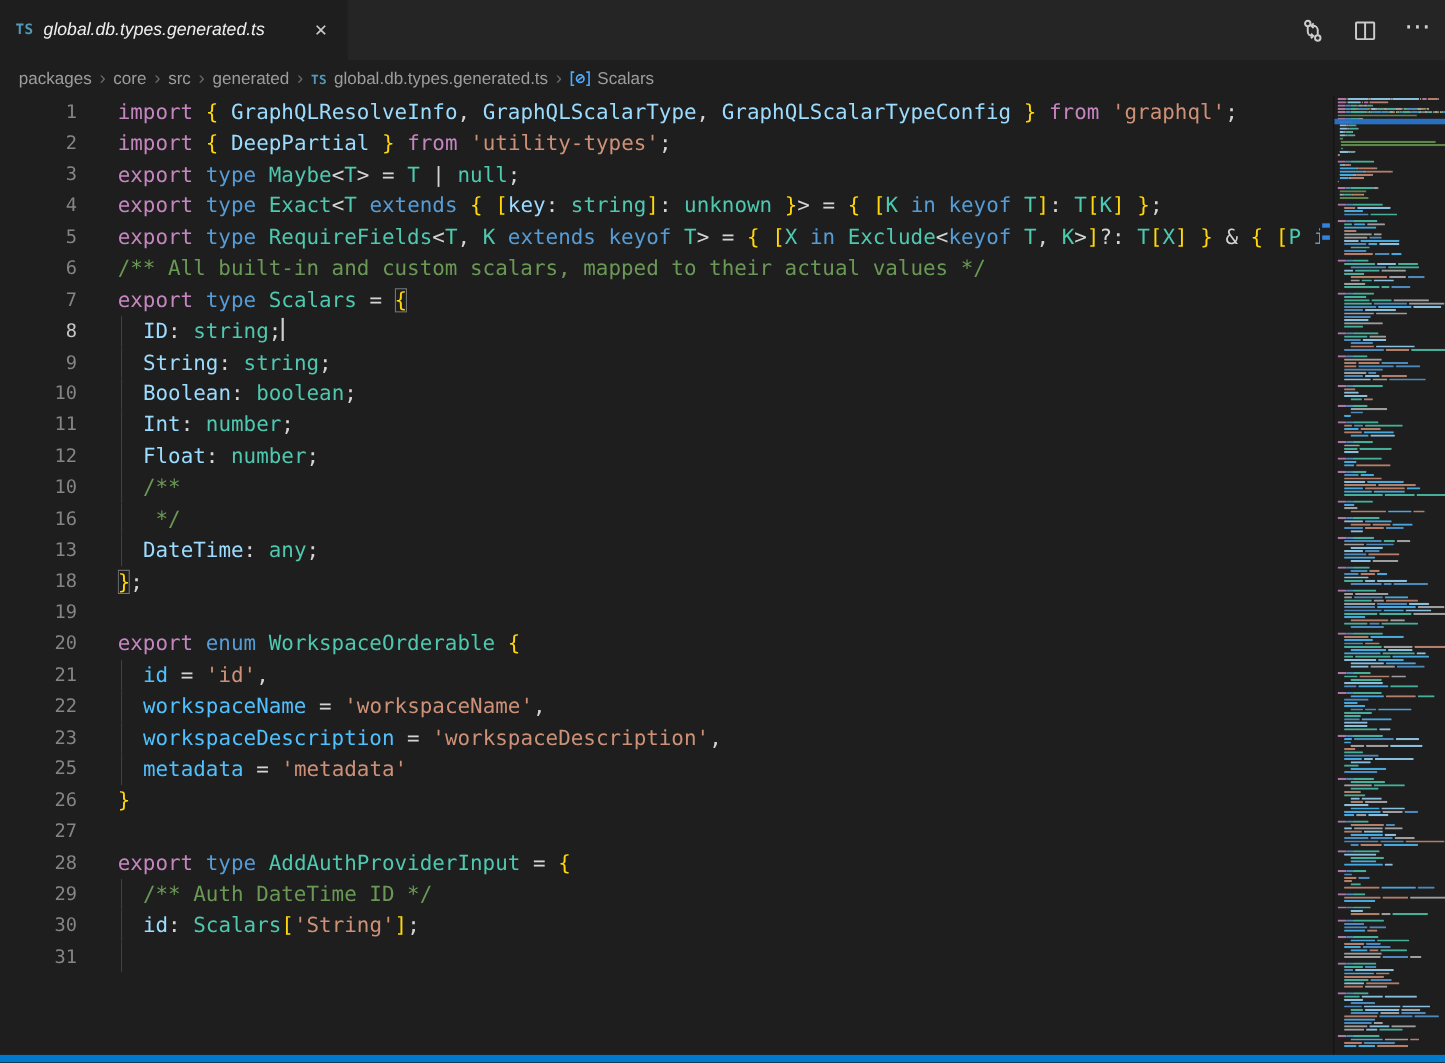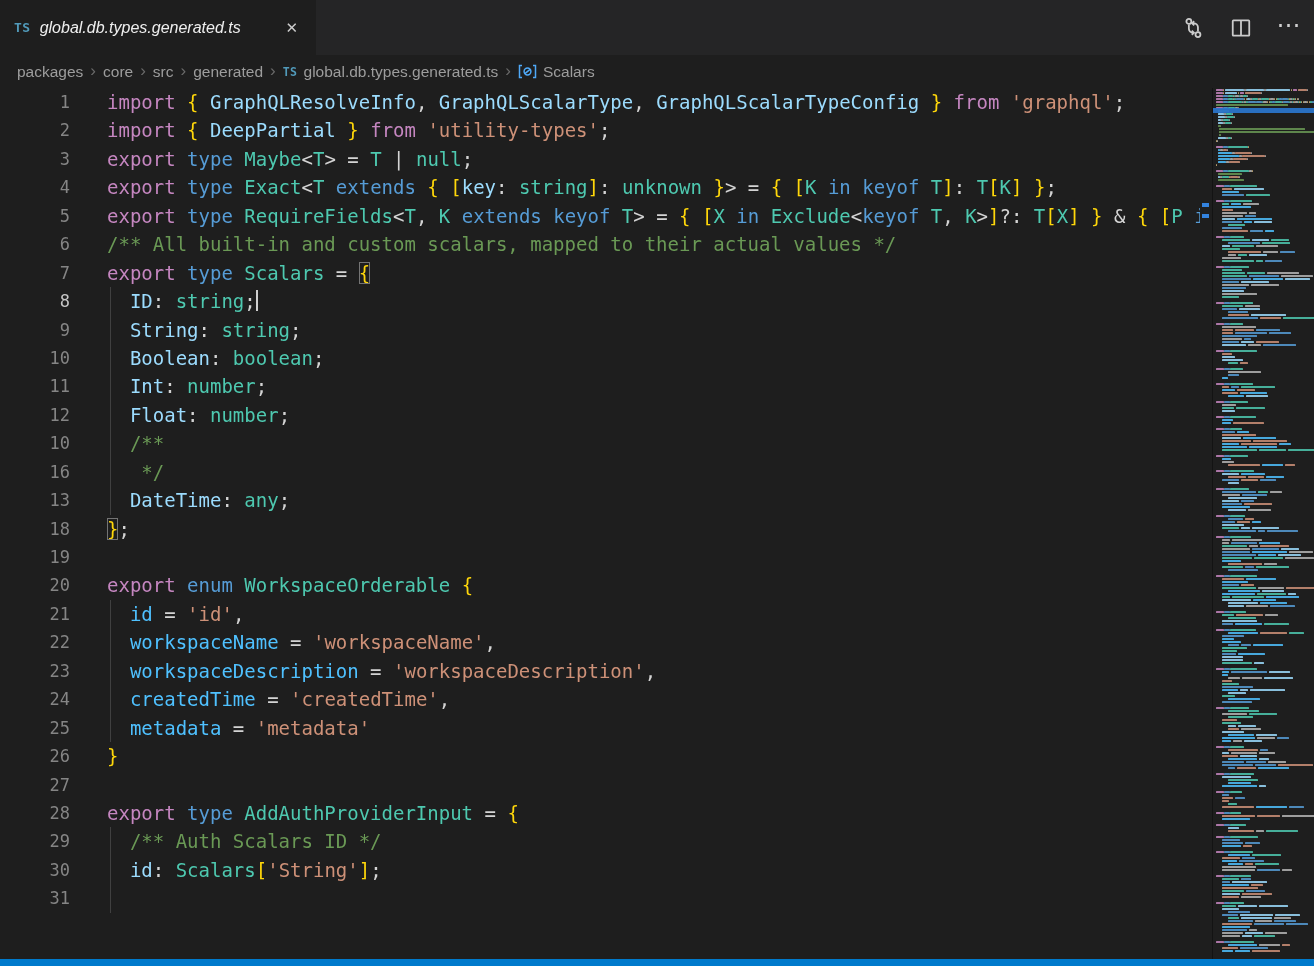--- a/index.html
+++ b/index.html
@@ -140,26 +140,25 @@
         <div class="code-row"><div class="gutter">12</div><div class="code"><i class="guide"></i><span class="tk-pu">  </span><span class="tk-vn">Float</span><span class="tk-pu">: </span><span class="tk-ty">number</span><span class="tk-pu">;</span></div></div>
         <div class="code-row"><div class="gutter">10</div><div class="code"><i class="guide"></i><span class="tk-pu">  </span><span class="tk-cm">/**</span></div></div>
         <div class="code-row"><div class="gutter">16</div><div class="code"><i class="guide"></i><span class="tk-pu">   </span><span class="tk-cm">*/</span></div></div>
         <div class="code-row"><div class="gutter">13</div><div class="code"><i class="guide"></i><span class="tk-pu">  </span><span class="tk-vn">DateTime</span><span class="tk-pu">: </span><span class="tk-ty">any</span><span class="tk-pu">;</span></div></div>
         <div class="code-row"><div class="gutter">18</div><div class="code"><span class="tk-br match-box">}</span><span class="tk-pu">;</span></div></div>
         <div class="code-row"><div class="gutter">19</div><div class="code"></div></div>
         <div class="code-row"><div class="gutter">20</div><div class="code"><span class="tk-k1">export </span><span class="tk-k2">enum </span><span class="tk-ty">WorkspaceOrderable </span><span class="tk-br">{</span></div></div>
         <div class="code-row"><div class="gutter">21</div><div class="code"><i class="guide"></i><span class="tk-pu">  </span><span class="tk-em">id</span><span class="tk-pu"> = </span><span class="tk-st">'id'</span><span class="tk-pu">,</span></div></div>
         <div class="code-row"><div class="gutter">22</div><div class="code"><i class="guide"></i><span class="tk-pu">  </span><span class="tk-em">workspaceName</span><span class="tk-pu"> = </span><span class="tk-st">'workspaceName'</span><span class="tk-pu">,</span></div></div>
         <div class="code-row"><div class="gutter">23</div><div class="code"><i class="guide"></i><span class="tk-pu">  </span><span class="tk-em">workspaceDescription</span><span class="tk-pu"> = </span><span class="tk-st">'workspaceDescription'</span><span class="tk-pu">,</span></div></div>
-        <div class="code-row"><div class="gutter">24</div><div class="code"><i class="guide"></i><span class="tk-pu">  </span><span class="tk-em">createdTime</span><span class="tk-pu"> = </span><span class="tk-st">'createdTime'</span><span class="tk-pu">,</span></div></div>
         <div class="code-row"><div class="gutter">25</div><div class="code"><i class="guide"></i><span class="tk-pu">  </span><span class="tk-em">metadata</span><span class="tk-pu"> = </span><span class="tk-st">'metadata'</span></div></div>
         <div class="code-row"><div class="gutter">26</div><div class="code"><span class="tk-br">}</span></div></div>
         <div class="code-row"><div class="gutter">27</div><div class="code"></div></div>
         <div class="code-row"><div class="gutter">28</div><div class="code"><span class="tk-k1">export </span><span class="tk-k2">type </span><span class="tk-ty">AddAuthProviderInput</span><span class="tk-pu"> = </span><span class="tk-br">{</span></div></div>
-        <div class="code-row"><div class="gutter">29</div><div class="code"><i class="guide"></i><span class="tk-pu">  </span><span class="tk-cm">/** Auth Scalars ID */</span></div></div>
+        <div class="code-row"><div class="gutter">29</div><div class="code"><i class="guide"></i><span class="tk-pu">  </span><span class="tk-cm">/** Auth DateTime ID */</span></div></div>
         <div class="code-row"><div class="gutter">30</div><div class="code"><i class="guide"></i><span class="tk-pu">  </span><span class="tk-vn">id</span><span class="tk-pu">: </span><span class="tk-ty">Scalars</span><span class="tk-br">[</span><span class="tk-st">'String'</span><span class="tk-br">]</span><span class="tk-pu">;</span></div></div>
         <div class="code-row"><div class="gutter">31</div><div class="code"><i class="guide"></i><span class="tk-pu">  </span></div></div>
       </div>
     <div class="overview-ruler">
       <div class="ruler-tick" style="top:115px;"></div>
       <div class="ruler-tick" style="top:126px;"></div>
     </div>
     <div class="minimap">
       <div class="minimap-current-line"></div>
       <div class="minimap-rows">

